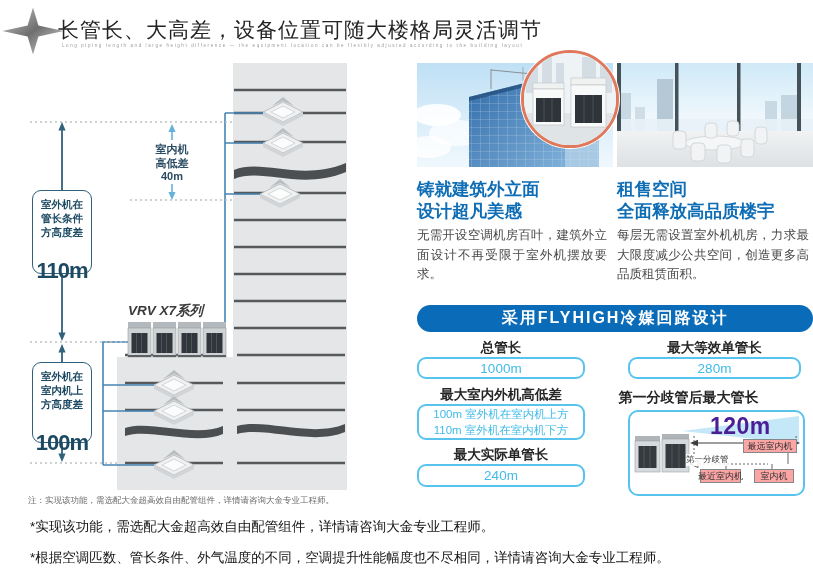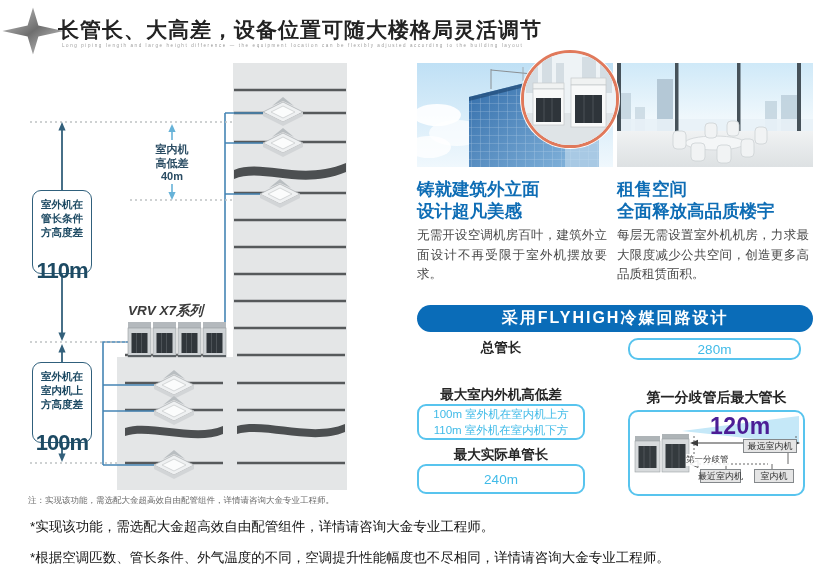--- a/index.html
+++ b/index.html
@@ -1,20 +1,20 @@
 <!DOCTYPE html>
 <html><head>
 <meta charset="utf-8">
 <style>
   html,body{margin:0;padding:0;background:#fff;}
   #page{position:relative;width:813px;height:577px;background:#ffffff;overflow:hidden;
         font-family:"Liberation Sans",sans-serif;color:#222;}
   .abs{position:absolute;}
   
-  .title{font-size:21px;font-weight:bold;color:#232323;letter-spacing:1px;white-space:nowrap;}
+  .title{font-size:21px;font-weight:normal;color:#232323;letter-spacing:1px;white-space:nowrap;}
   .micro{font-size:4.5px;color:#9a9a9a;letter-spacing:1.6px;white-space:nowrap;overflow:hidden;}
   
   .hbox{box-sizing:border-box;background:#fff;border:1.5px solid #30607c;border-radius:9px;
         text-align:center;color:#1d4a63;padding-top:6px;}
   .hbox .l{font-size:10.5px;line-height:14px;font-weight:600;}
   .hbox .v{font-size:22px;font-weight:bold;letter-spacing:-1px;margin-top:19px;}
   .lbl40{font-size:11px;line-height:13.5px;font-weight:600;color:#2a4c63;text-align:center;}
   .vrv{font-size:13.5px;font-style:italic;font-weight:600;color:#3a3a3a;white-space:nowrap;}
   .smallnote{font-size:8.5px;color:#6b6b6b;white-space:nowrap;}
   
@@ -26,21 +26,21 @@
   .banner{background:#0a6cb8;border-radius:14px;color:#fff;font-size:16px;font-weight:bold;
           letter-spacing:2px;display:flex;align-items:center;justify-content:center;}
   .spec-h{font-size:13.5px;font-weight:bold;color:#252525;text-align:center;white-space:nowrap;}
   .spec-box{box-sizing:border-box;background:#fff;border:2px solid #58c4ee;border-radius:9px;
             display:flex;flex-direction:column;align-items:center;justify-content:center;
             color:#41bbe8;}
   .spec-box .val{font-size:13.5px;}
   .spec-box .ln{font-size:11.5px;line-height:16px;white-space:nowrap;}
   .branch-box{box-sizing:border-box;background:#fff;border:2.5px solid #58c4ee;border-radius:10px;}
   .branch-120{font-size:23px;font-weight:600;color:#4c1d95;letter-spacing:.5px;}
-  .mini-box{box-sizing:border-box;background:#e5e5e5;border:1px solid #84888b;font-size:9px;color:#333;
+  .mini-box{box-sizing:border-box;background:#fca5a5;border:1px solid #84888b;font-size:9px;color:#333;
             display:flex;align-items:center;justify-content:center;white-space:nowrap;}
   .pipe-lbl{font-size:8.5px;color:#333;background:rgba(255,255,255,.85);white-space:nowrap;}
   
   .foot{font-size:13.5px;color:#141414;white-space:nowrap;}
 </style>
 </head>
 <body>
 
 <div id="page">
 
@@ -281,38 +281,41 @@
 
   <div class="abs feat-title" style="left:617px;top:178px;">
     <div>租售空间</div>
     <div>全面释放高品质楼宇</div>
   </div>
   <div class="abs feat-body" style="left:617px;top:226px;width:192px;">每层无需设置室外机机房，力求最大限度减少公共空间，创造更多高品质租赁面积。</div>
 
   <div class="abs banner" style="left:417px;top:305px;width:396px;height:27px;">采用FLYHIGH冷媒回路设计</div>
 
   <div class="abs spec-h" style="left:417px;top:339px;width:168px;">总管长</div>
+  <div class="abs spec-box" style="left:417px;top:357px;width:168px;height:22px;">
+    <div class="val">1000m</div>
+  </div>
 
   <div class="abs spec-h" style="left:417px;top:386px;width:168px;">最大室内外机高低差</div>
   <div class="abs spec-box" style="left:417px;top:404px;width:168px;height:36px;">
     <div class="ln">100m 室外机在室内机上方</div>
     <div class="ln">110m 室外机在室内机下方</div>
   </div>
 
   <div class="abs spec-h" style="left:417px;top:446px;width:168px;">最大实际单管长</div>
-  <div class="abs spec-box" style="left:417px;top:464px;width:168px;height:30px;">
+  <div class="abs spec-box" style="left:417px;top:464px;width:168px;height:23px;">
     <div class="val">240m</div>
   </div>
 
   <div class="abs spec-h" style="left:628px;top:339px;width:173px;">最大等效单管长</div>
-  <div class="abs spec-box" style="left:628px;top:338px;width:173px;height:22px;border-radius:10px;">
+  <div class="abs spec-box" style="left:628px;top:357px;width:173px;height:22px;">
     <div class="val">280m</div>
   </div>
 
-  <div class="abs spec-h" style="left:628px;top:389px;width:177px;font-size:14px;">第一分歧管后最大管长</div>
+  <div class="abs spec-h" style="left:600px;top:389px;width:177px;font-size:14px;">第一分歧管后最大管长</div>
 
   <div class="abs branch-box" style="left:628px;top:410px;width:177px;height:86px;">
     <svg class="abs" style="left:0;top:0;" width="172" height="81" viewBox="0 0 172 81">
       <polygon points="52,19 169,4 169,32" fill="#c5e8f8"></polygon>
       <g stroke="#3c3c3c" stroke-width="1.1" fill="#3c3c3c">
         <line x1="66" y1="31" x2="166" y2="31"></line>
         <polygon points="60,31 68,27.8 68,34.2" stroke="none"></polygon>
         <polygon points="170,31 162,27.8 162,34.2" stroke="none"></polygon>
       </g>
       <g stroke="#555" stroke-width="0.9" stroke-dasharray="2,2" fill="none">

